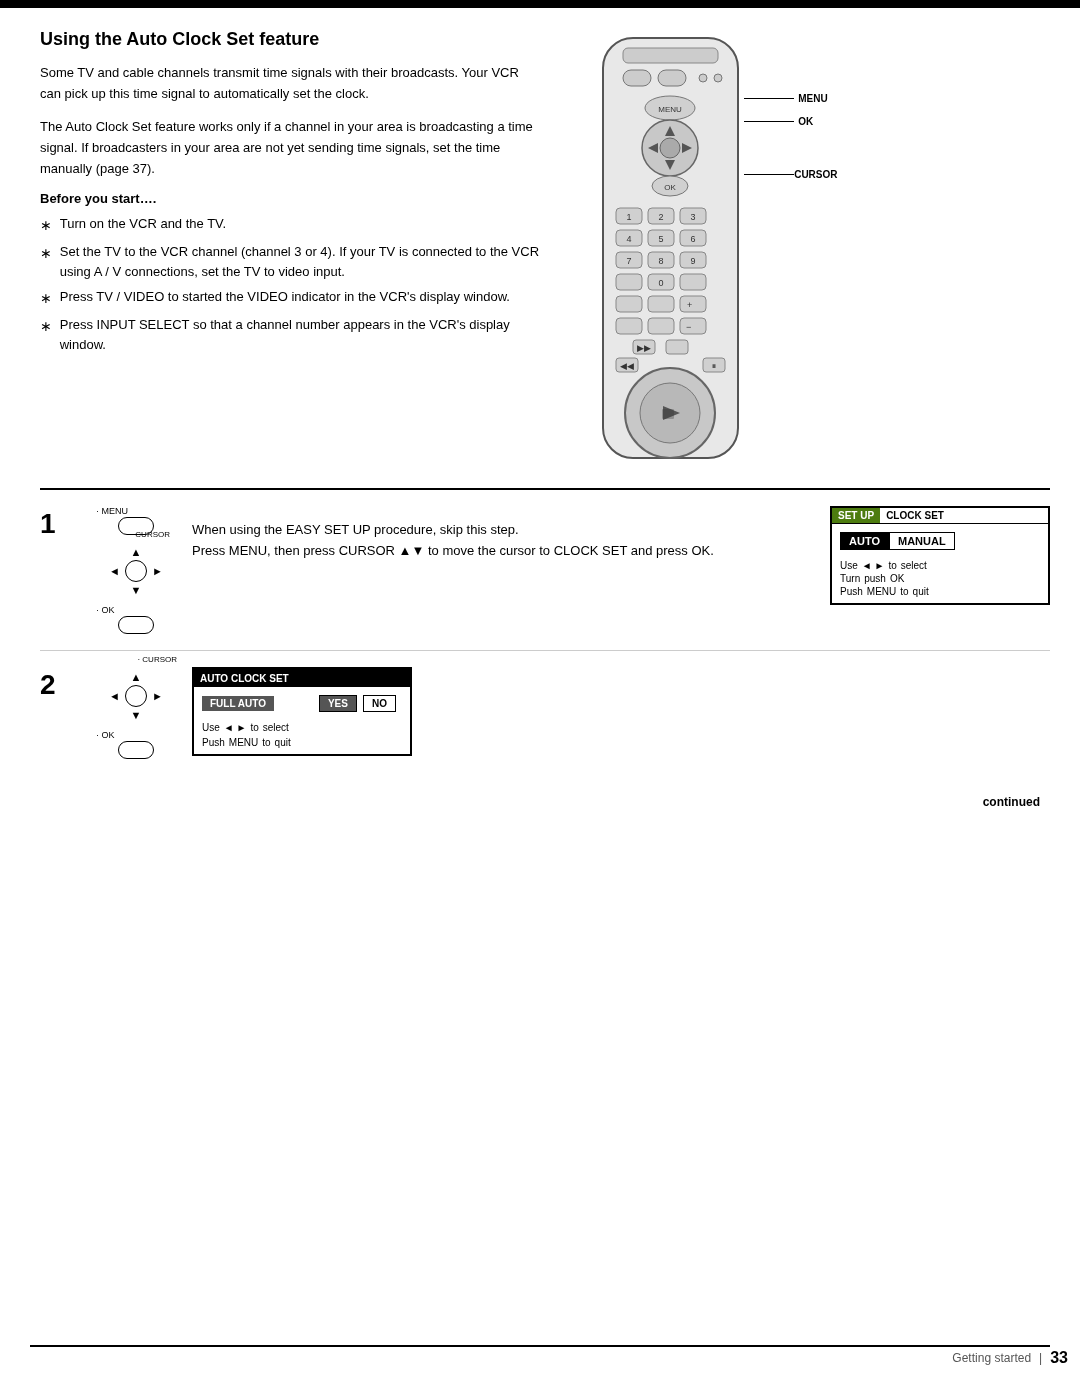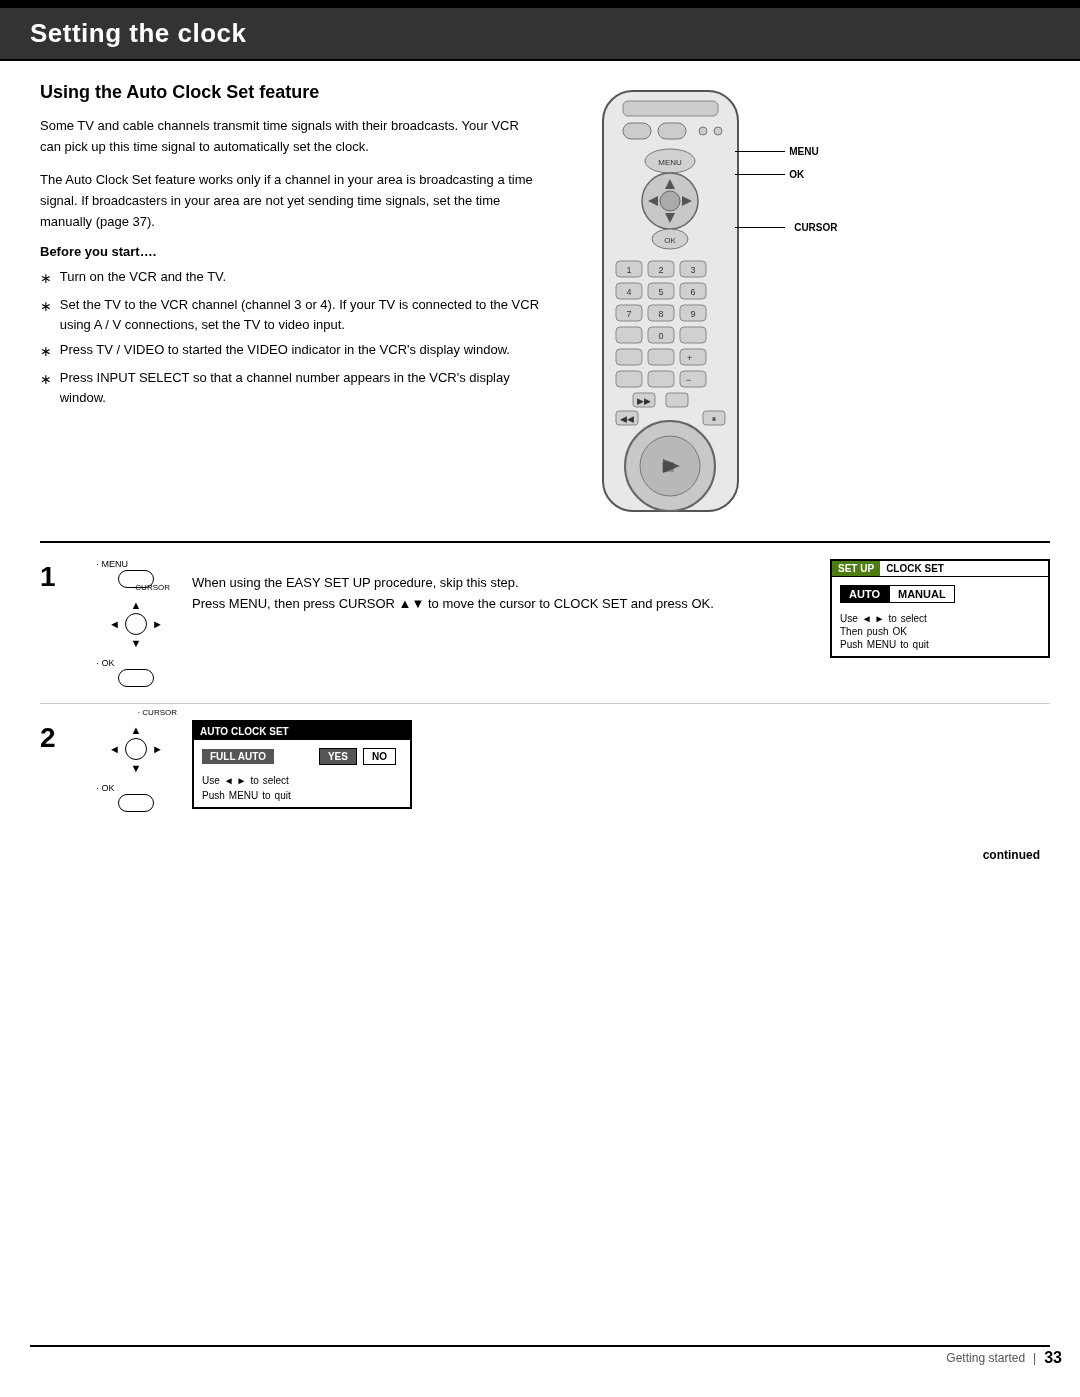--- a/index.html
+++ b/index.html
@@ -213,23 +213,20 @@
       align-items: center;
     }
   </style>
 </head>
 <body>
 
 <div class="page">
 
   <div class="page-header"></div>
 
-  <div class="page-title-bar">
-    <h1>Setting the clock</h1>
-  </div>
 
   <div class="content-area">
 
     <div class="top-section">
 
       <div class="left-content">
         <h2 class="section-title">Using the Auto Clock Set feature</h2>
         <p class="body-text">Some TV and cable channels transmit time signals with their broadcasts.  Your VCR can pick up this time signal to automatically set the clock.</p>
         <p class="body-text">The Auto Clock Set feature works only if a channel in your area is broadcasting a time signal.  If broadcasters in your area are not yet sending time signals, set the time manually (page 37).</p>
 
@@ -335,21 +332,21 @@
 
           <div style="display:flex; flex-direction:column; position:absolute; right:-75px; top:65px; gap:12px;">
             <div style="display:flex; align-items:center; gap:4px;">
               <div style="width:50px; height:1px; background:#000;"></div>
               <span style="font-size:10px; font-weight:bold;">MENU</span>
             </div>
             <div style="display:flex; align-items:center; gap:4px;">
               <div style="width:50px; height:1px; background:#000;"></div>
               <span style="font-size:10px; font-weight:bold;">OK</span>
             </div>
-            <div style="display:flex; align-items:center; gap:9px; margin-top:30px;">
+            <div style="display:flex; align-items:center; gap:0; margin-top:30px;">
               <div style="width:50px; height:1px; background:#000;"></div>
               <span style="font-size:10px; font-weight:bold;">CURSOR</span>
             </div>
           </div>
         </div>
       </div>
     </div>
 
     <div class="steps-section">
 
@@ -392,21 +389,21 @@
               <div class="screen-option selected">AUTO</div>
               <div class="screen-option not-selected">MANUAL</div>
             </div>
             <div class="screen-instruction-row">
               <span>Use</span>
               <span>◄ ►</span>
               <span>to</span>
               <span>select</span>
             </div>
             <div class="screen-instruction-row">
-              <span>Then</span>
+              <span>Turn</span>
               <span>push</span>
               <span>OK</span>
             </div>
             <div class="screen-instruction-row">
               <span>Push</span>
               <span>MENU</span>
               <span>to</span>
               <span>quit</span>
             </div>
           </div>
@@ -458,19 +455,19 @@
         </div>
       </div>
 
     </div>
 
     <div style="text-align:right; font-weight:bold; font-size:12px; margin-top:20px; margin-right:10px;">continued</div>
 
   </div>
 
   <div style="border-top:2px solid #000; margin: 0 30px; position:absolute; bottom:50px; left:0; right:0;"></div>
-  <div style="display:flex; justify-content:flex-end; align-items:center; padding: 10px 18px; position:absolute; bottom:20px; left:0; right:0;">
+  <div style="display:flex; justify-content:flex-end; align-items:center; padding: 10px 12px; position:absolute; bottom:20px; left:0; right:0;">
     <span style="font-size:12px; color:#555;">Getting started</span>
     <span style="font-size:12px; color:#555; margin: 0 8px;">|</span>
     <span style="font-size:16px; font-weight:bold;">33</span>
   </div>
 
 </div>
 
 </body></html>

